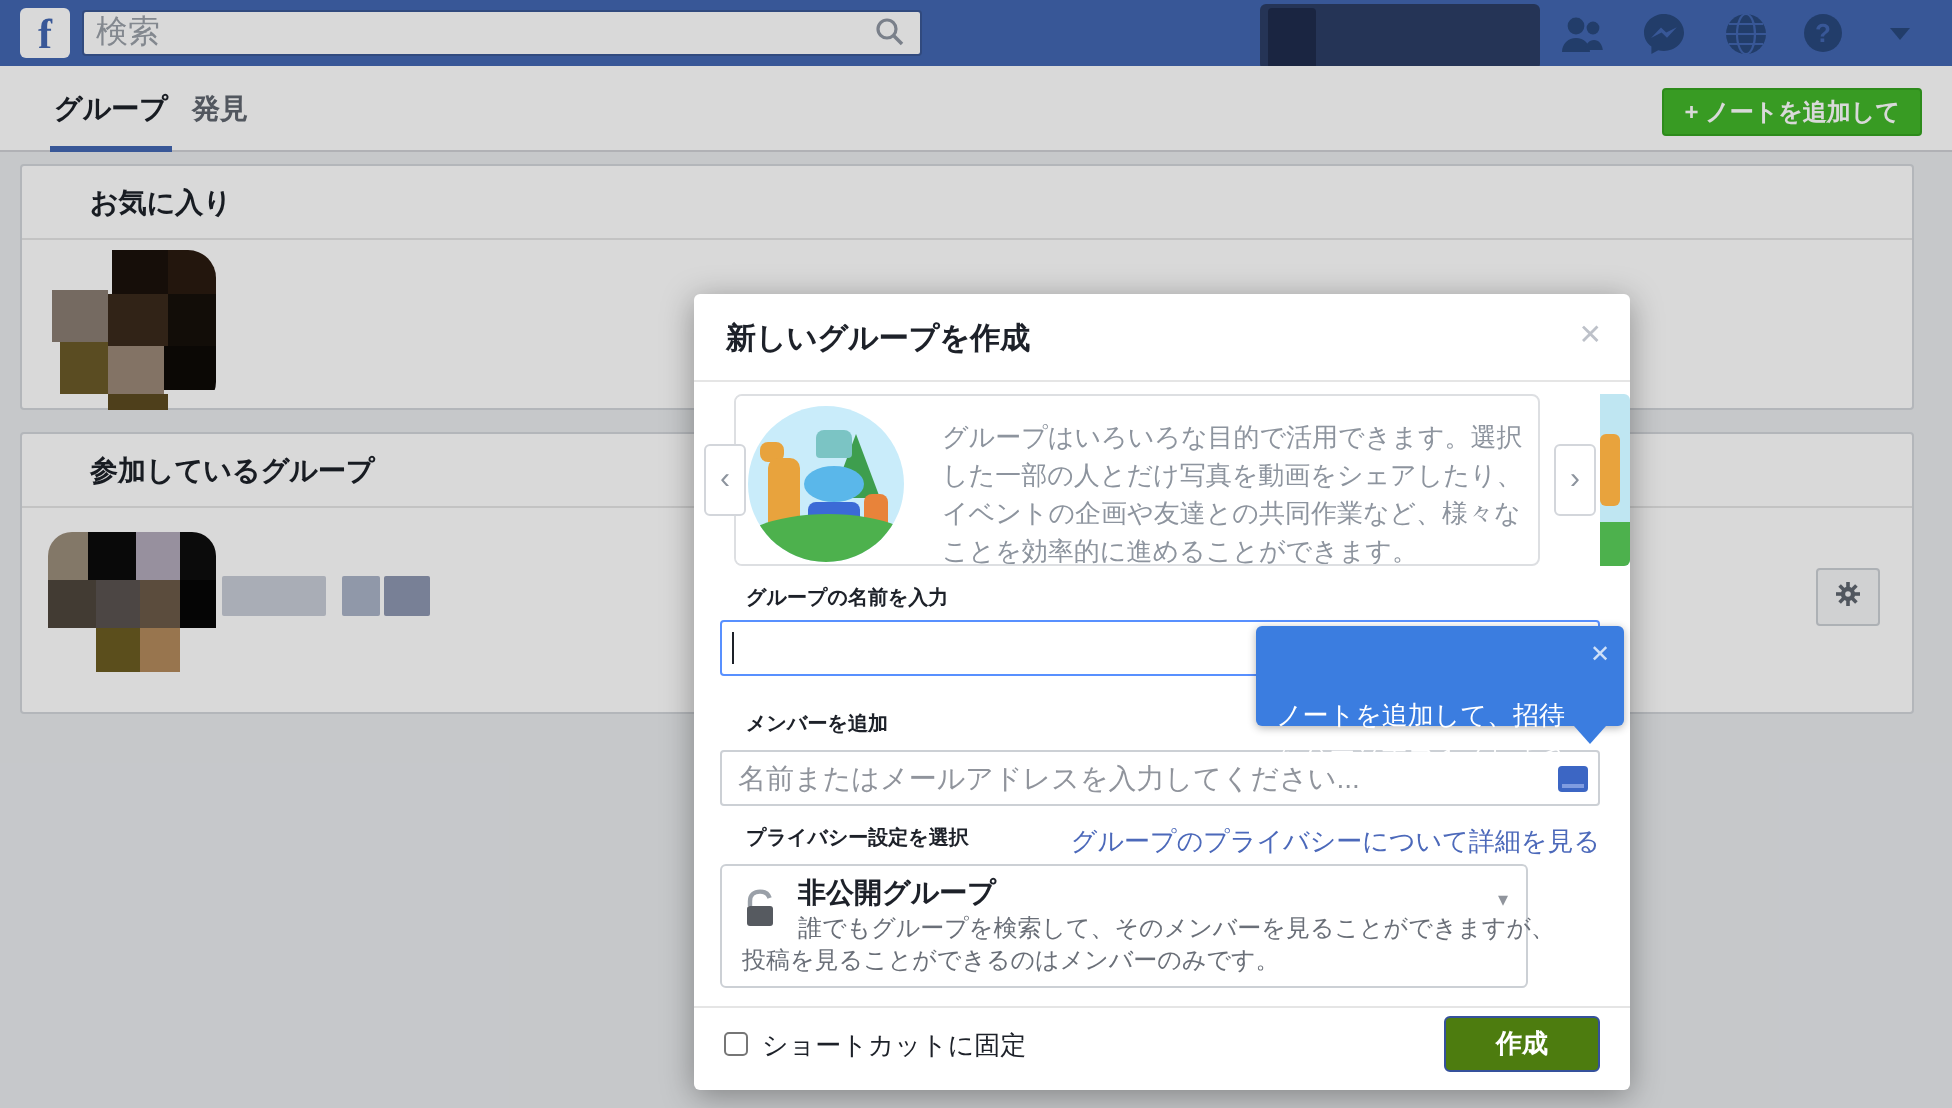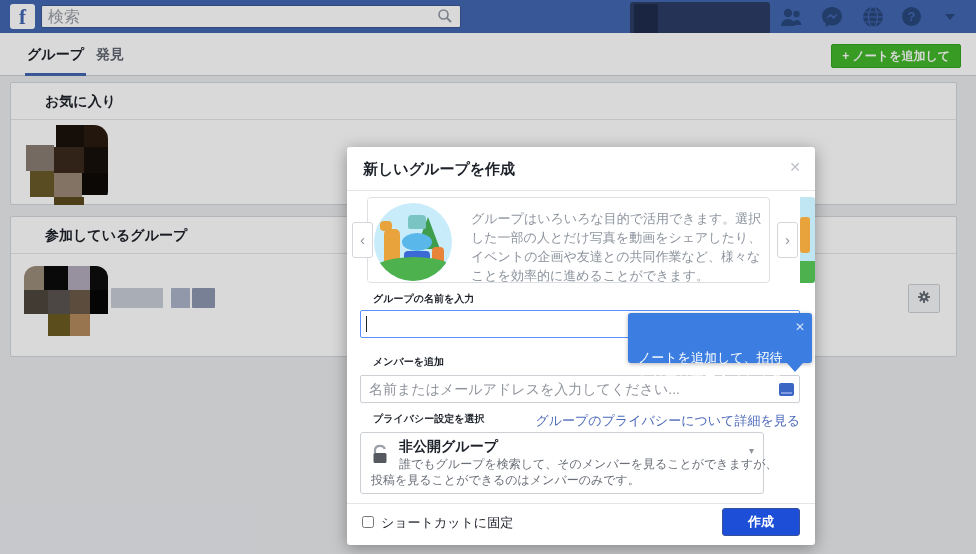--- a/index.html
+++ b/index.html
@@ -81,21 +81,21 @@
   .privacy-link { position:absolute; right:15px; top:265px; font-size:13px; color:#4c69ba; cursor:pointer; text-decoration:none; }
   .privacy-box { position:absolute; left:13px; top:285px; width:404px; height:62px; border:1px solid #ccd0d5; border-radius:3px; cursor:pointer; }
   .privacy-title { position:absolute; left:38px; top:5px; font-size:14px; font-weight:bold; color:#1d2129; }
   .privacy-desc { position:absolute; left:10px; top:23px; width:418px; font-size:12px; line-height:16px; color:#6a6f78; text-indent:28px; }
   .privacy-caret { position:absolute; right:9px; top:12px; color:#90949c; font-size:10px; }
   .lock-ic { position:absolute; left:10px; top:11px; }
 
   .modal-hr2 { position:absolute; left:0; top:356px; width:468px; height:1px; background:#e5e5e5; }
   .pin-check { position:absolute; left:15px; top:369px; width:12px; height:12px; cursor:pointer; }
   .pin-label { position:absolute; left:34px; top:367px; font-size:13px; color:#1d2129; }
-  .create-btn { position:absolute; left:375px; top:361px; width:78px; height:28px; background:#1d4ed8; border:1px solid #35519c; border-radius:3px; color:#fff; font-size:13px; font-weight:bold; cursor:pointer; }
+  .create-btn { position:absolute; left:375px; top:361px; width:78px; height:28px; background:#4d7c0f; border:1px solid #35519c; border-radius:3px; color:#fff; font-size:13px; font-weight:bold; cursor:pointer; }
 
   
   .tooltip { position:absolute; left:281px; top:166px; width:184px; height:50px; background:#3b7de0; border-radius:3px; box-shadow:0 1px 4px rgba(0,0,0,0.3); z-index:13; }
   .tooltip-text { position:absolute; left:10px; top:7px; width:148px; font-size:13px; line-height:19px; color:#fff;margin-top:28px; }
   .tooltip-close { position:absolute; right:7px; top:7px; color:#cfe0f8; font-size:12px; background:none; border:none; cursor:pointer; }
   .tooltip-arrow { position:absolute; left:440px; top:216px; width:0; height:0; border-left:8px solid transparent; border-right:8px solid transparent; border-top:9px solid #3b7de0; z-index:13; }
 </style>
 </head>
 <body>
 

